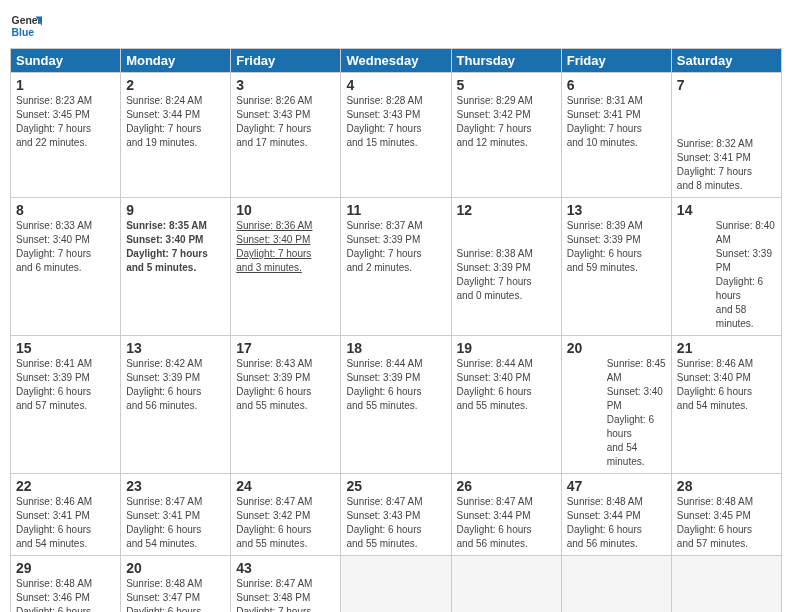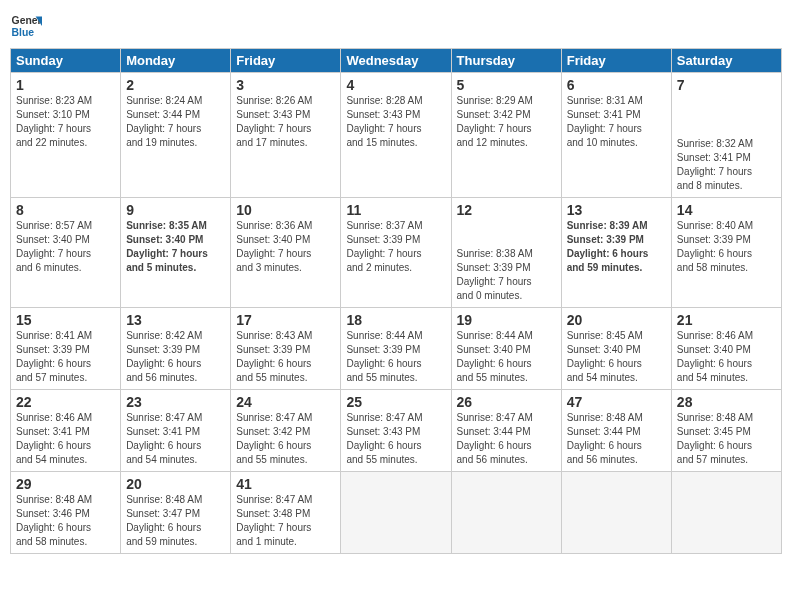--- a/index.html
+++ b/index.html
@@ -106,21 +106,21 @@
       <th>Thursday</th>
       <th>Friday</th>
       <th>Saturday</th>
     </tr>
   </thead>
   <tbody id="calendar-body">
   <tr>
         <td>
           <span class="day-num">1</span>
           <div class="day-info" style="white-space: pre-line;">Sunrise: 8:23 AM
-Sunset: 3:10 PM
+Sunset: 3:45 PM
 Daylight: 7 hours
 and 22 minutes.</div>
         </td>
         <td>
           <span class="day-num">2</span>
           <div class="day-info" style="white-space: pre-line;">Sunrise: 8:24 AM
 Sunset: 3:44 PM
 Daylight: 7 hours
 and 19 minutes.</div>
         </td>
@@ -156,63 +156,63 @@
           <span class="day-num">7</span>
           <div class="day-info" style="white-space: pre-line; margin-top: 44px;">Sunrise: 8:32 AM
 Sunset: 3:41 PM
 Daylight: 7 hours
 and 8 minutes.</div>
         </td>
       </tr>
       <tr>
         <td>
           <span class="day-num">8</span>
-          <div class="day-info" style="white-space: pre-line;">Sunrise: 8:57 AM
+          <div class="day-info" style="white-space: pre-line;">Sunrise: 8:33 AM
 Sunset: 3:40 PM
 Daylight: 7 hours
 and 6 minutes.</div>
         </td>
         <td>
           <span class="day-num">9</span>
           <div class="day-info" style="white-space: pre-line; font-weight: bold;">Sunrise: 8:35 AM
 Sunset: 3:40 PM
 Daylight: 7 hours
 and 5 minutes.</div>
         </td>
         <td>
           <span class="day-num">10</span>
-          <div class="day-info" style="white-space: pre-line;">Sunrise: 8:36 AM
+          <div class="day-info" style="white-space: pre-line; text-decoration: underline;">Sunrise: 8:36 AM
 Sunset: 3:40 PM
 Daylight: 7 hours
 and 3 minutes.</div>
         </td>
         <td>
           <span class="day-num">11</span>
           <div class="day-info" style="white-space: pre-line;">Sunrise: 8:37 AM
 Sunset: 3:39 PM
 Daylight: 7 hours
 and 2 minutes.</div>
         </td>
         <td>
           <span class="day-num">12</span>
           <div class="day-info" style="white-space: pre-line; margin-top: 29px;">Sunrise: 8:38 AM
 Sunset: 3:39 PM
 Daylight: 7 hours
 and 0 minutes.</div>
         </td>
         <td>
           <span class="day-num">13</span>
-          <div class="day-info" style="white-space: pre-line; font-weight: bold;">Sunrise: 8:39 AM
+          <div class="day-info" style="white-space: pre-line;">Sunrise: 8:39 AM
 Sunset: 3:39 PM
 Daylight: 6 hours
 and 59 minutes.</div>
         </td>
         <td>
           <span class="day-num">14</span>
-          <div class="day-info" style="white-space: pre-line;">Sunrise: 8:40 AM
+          <div class="day-info" style="white-space: pre-line; margin-left: 39px;">Sunrise: 8:40 AM
 Sunset: 3:39 PM
 Daylight: 6 hours
 and 58 minutes.</div>
         </td>
       </tr>
       <tr>
         <td>
           <span class="day-num">15</span>
           <div class="day-info" style="white-space: pre-line;">Sunrise: 8:41 AM
 Sunset: 3:39 PM
@@ -242,21 +242,21 @@
         </td>
         <td>
           <span class="day-num">19</span>
           <div class="day-info" style="white-space: pre-line;">Sunrise: 8:44 AM
 Sunset: 3:40 PM
 Daylight: 6 hours
 and 55 minutes.</div>
         </td>
         <td>
           <span class="day-num">20</span>
-          <div class="day-info" style="white-space: pre-line;">Sunrise: 8:45 AM
+          <div class="day-info" style="white-space: pre-line; margin-left: 40px;">Sunrise: 8:45 AM
 Sunset: 3:40 PM
 Daylight: 6 hours
 and 54 minutes.</div>
         </td>
         <td>
           <span class="day-num">21</span>
           <div class="day-info" style="white-space: pre-line;">Sunrise: 8:46 AM
 Sunset: 3:40 PM
 Daylight: 6 hours
 and 54 minutes.</div>
@@ -322,21 +322,21 @@
 and 58 minutes.</div>
         </td>
         <td>
           <span class="day-num">20</span>
           <div class="day-info" style="white-space: pre-line;">Sunrise: 8:48 AM
 Sunset: 3:47 PM
 Daylight: 6 hours
 and 59 minutes.</div>
         </td>
         <td>
-          <span class="day-num">41</span>
+          <span class="day-num">43</span>
           <div class="day-info" style="white-space: pre-line;">Sunrise: 8:47 AM
 Sunset: 3:48 PM
 Daylight: 7 hours
 and 1 minute.</div>
         </td>
         <td class="empty"></td>
         <td class="empty"></td>
         <td class="empty"></td>
         <td class="empty"></td>
       </tr>

